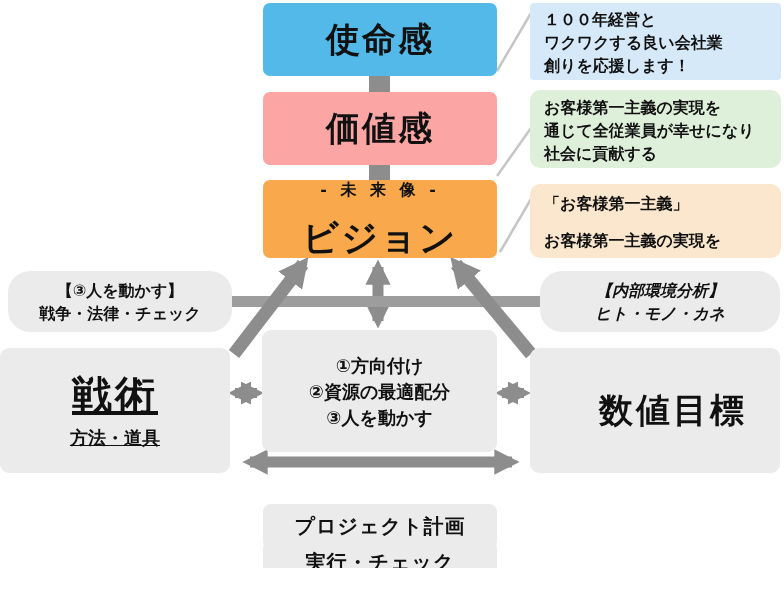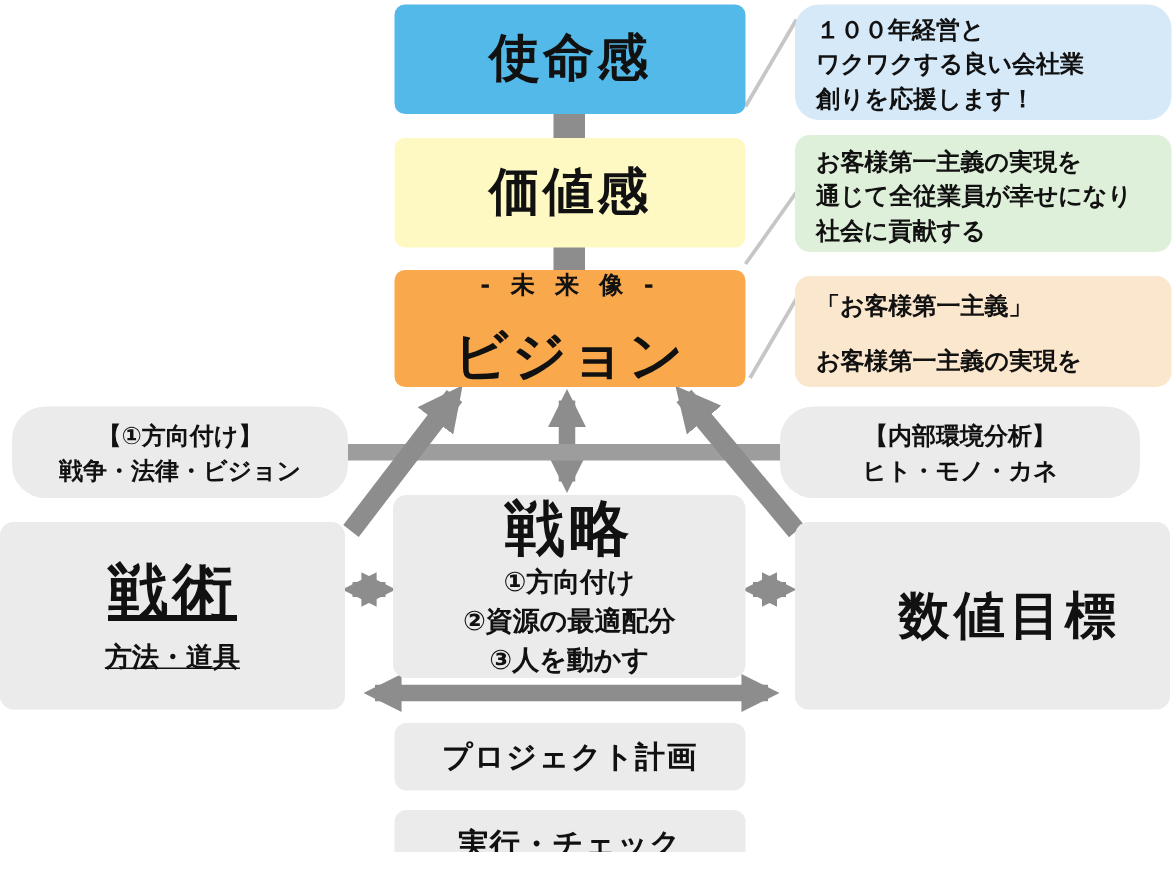--- a/index.html
+++ b/index.html
@@ -61,73 +61,72 @@
 
     <line x1="497" y1="71" x2="531" y2="13" stroke="#c6c6c6" stroke-width="2.5"></line>
     <line x1="497" y1="176" x2="531" y2="128" stroke="#c6c6c6" stroke-width="2.5"></line>
     <line x1="500" y1="252" x2="531" y2="199" stroke="#c6c6c6" stroke-width="2.5"></line>
   </svg>
 
   <div class="abs flexc pyr" style="top:3px;height:73px;background:#52b9e9;">
     <div class="pyr-title">使命感</div>
   </div>
 
-  <div class="abs flexc pyr" style="top:92px;height:73px;background:#fef9c3;">
+  <div class="abs flexc pyr" style="top:92px;height:73px;background:#fca5a5;">
     <div class="pyr-title">価値感</div>
   </div>
 
   <div class="abs flexc pyr" style="top:180px;height:78px;background:#f9a94b;">
     <div class="vision-sub">- 未 来 像 -</div>
     <div class="vision-title">ビジョン</div>
   </div>
 
-  <div class="abs note" style="top:3px;height:77px;background:#d6e9f8;border-radius:16px;">
+  <div class="abs note" style="top:3px;height:77px;background:#d6e9f8;border-radius:4px;">
     <div>１００年経営と</div>
     <div>ワクワクする良い会社業</div>
     <div>創りを応援します！</div>
   </div>
 
   <div class="abs note" style="top:90px;height:78px;background:#dff0da;border-radius:10px;">
     <div>お客様第一主義の実現を</div>
     <div>通じて全従業員が幸せになり</div>
     <div>社会に貢献する</div>
   </div>
 
   <div class="abs note" style="top:184px;height:74px;background:#fbe7cd;border-radius:10px;justify-content:space-between;">
     <div>「お客様第一主義」</div>
     <div>お客様第一主義の実現を</div>
   </div>
 
   <div class="abs flexc gray pill" style="left:8px;top:271px;width:224px;height:61px;">
-    <div>【①方向付け】</div>
-    <div>戦争・法律・ビジョン</div>
+    <div>【③人を動かす】</div>
+    <div>戦争・法律・チェック</div>
   </div>
 
-  <div class="abs flexc gray pill" style="left:520px;top:271px;width:240px;height:61px;">
+  <div class="abs flexc gray pill" style="left:540px;top:271px;width:240px;height:61px;font-style:italic;">
     <div>【内部環境分析】</div>
     <div>ヒト・モノ・カネ</div>
   </div>
 
   <div class="abs flexc gray bigbox" style="left:262px;top:330px;width:235px;height:122px;padding-top:2px;">
-    <div class="h-big">戦略</div>
     <div class="strat-item">①方向付け</div>
     <div class="strat-item">②資源の最適配分</div>
     <div class="strat-item">③人を動かす</div>
   </div>
 
   <div class="abs flexc gray bigbox" style="left:0px;top:348px;width:230px;height:125px;text-decoration:underline;">
     <div class="h-big">戦術</div>
     <div class="sub-line">方法・道具</div>
   </div>
 
   <div class="abs flexc gray bigbox" style="left:530px;top:348px;width:250px;height:125px;padding-left:36px;">
     <div class="h-mid">数値目標</div>
   </div>
 
-  <div class="abs flexc gray stepbox" style="top:482px;">
+  <div class="abs flexc gray stepbox" style="top:504px;">
     <div>プロジェクト計画</div>
   </div>
 
   <div class="abs flexc gray stepbox" style="top:540px;">
     <div>実行・チェック</div>
   </div>
 
 </div>
 
 </body></html>

